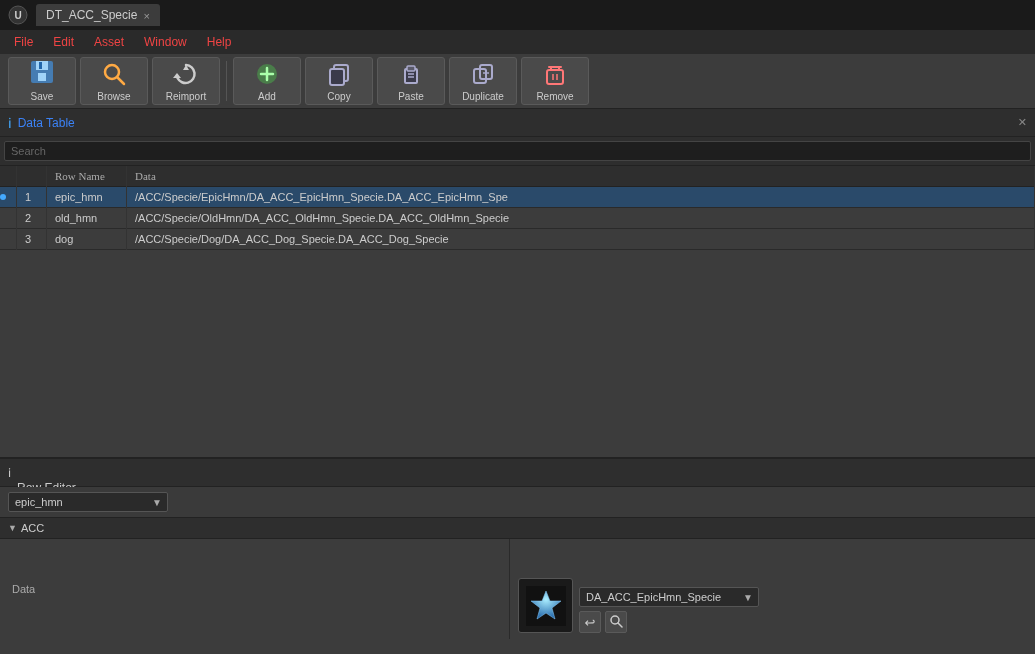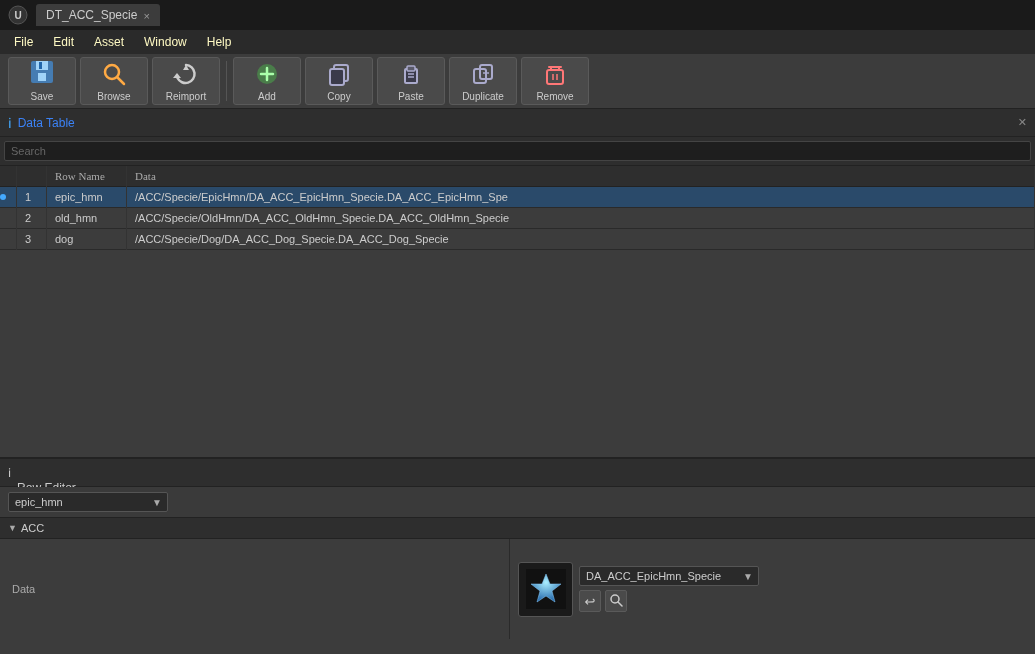--- a/index.html
+++ b/index.html
@@ -45,21 +45,21 @@
     
     #menu-bar {
       background: #2a2a2a;
       height: 24px;
       display: flex;
       align-items: center;
       padding: 0 4px;
     }
     .menu-item {
       padding: 3px 10px;
-      color: #fef9c3;
+      color: #ef4444;
       cursor: pointer;
       font-size: 12px;
     }
 
     
     #toolbar {
       background: #3c3c3c;
       height: 55px;
       display: flex;
       align-items: center;
@@ -285,21 +285,21 @@
       align-items: center;
     }
     #acc-data-label {
       color: #aaa;
       font-size: 11px;
     }
     #acc-value-col {
       flex: 1;
       padding: 6px 8px;
       display: flex;
-      align-items: center;
+      align-items: flex-end;
       gap: 6px;
     }
     #asset-thumbnail {
       width: 55px;
       height: 55px;
       background: #1a1a1a;
       border: 1px solid #555;
       border-radius: 3px;
       display: flex;
       align-items: center;

